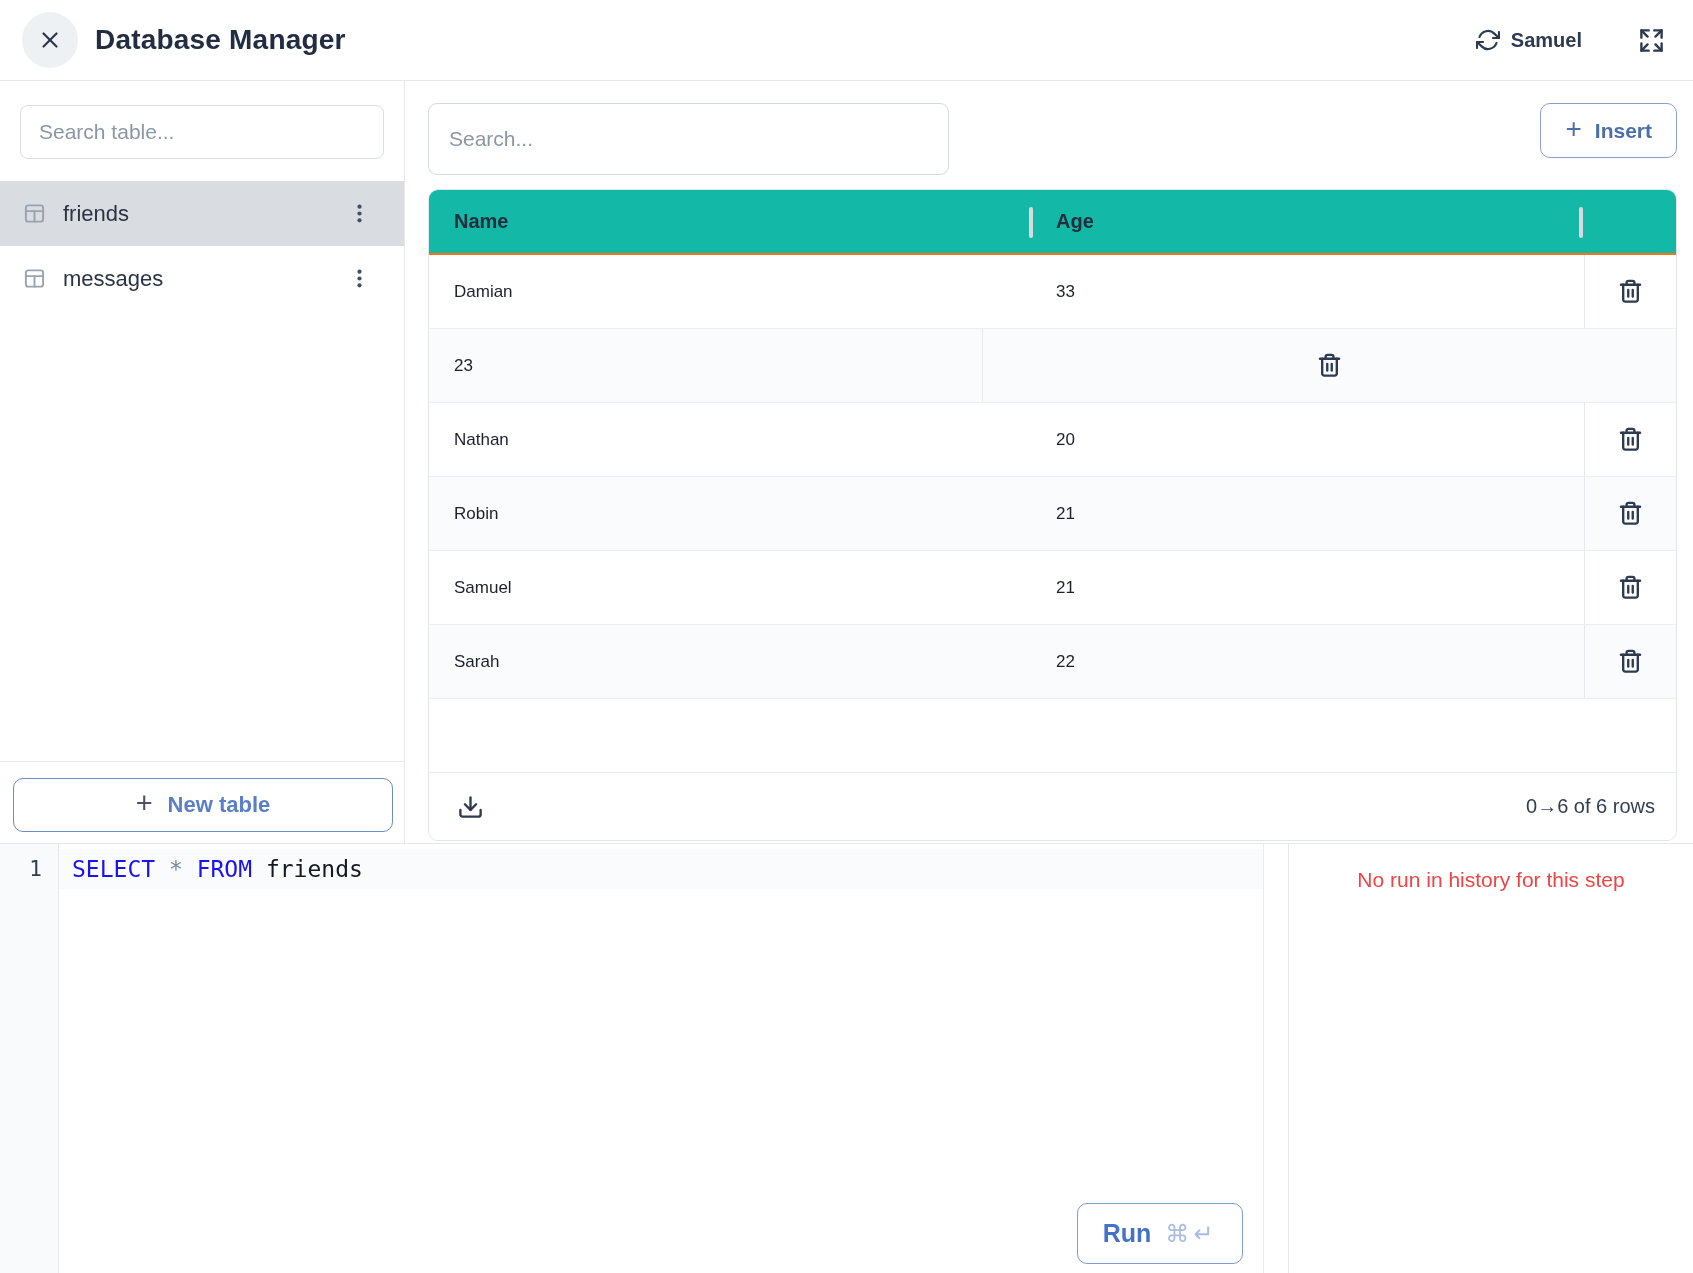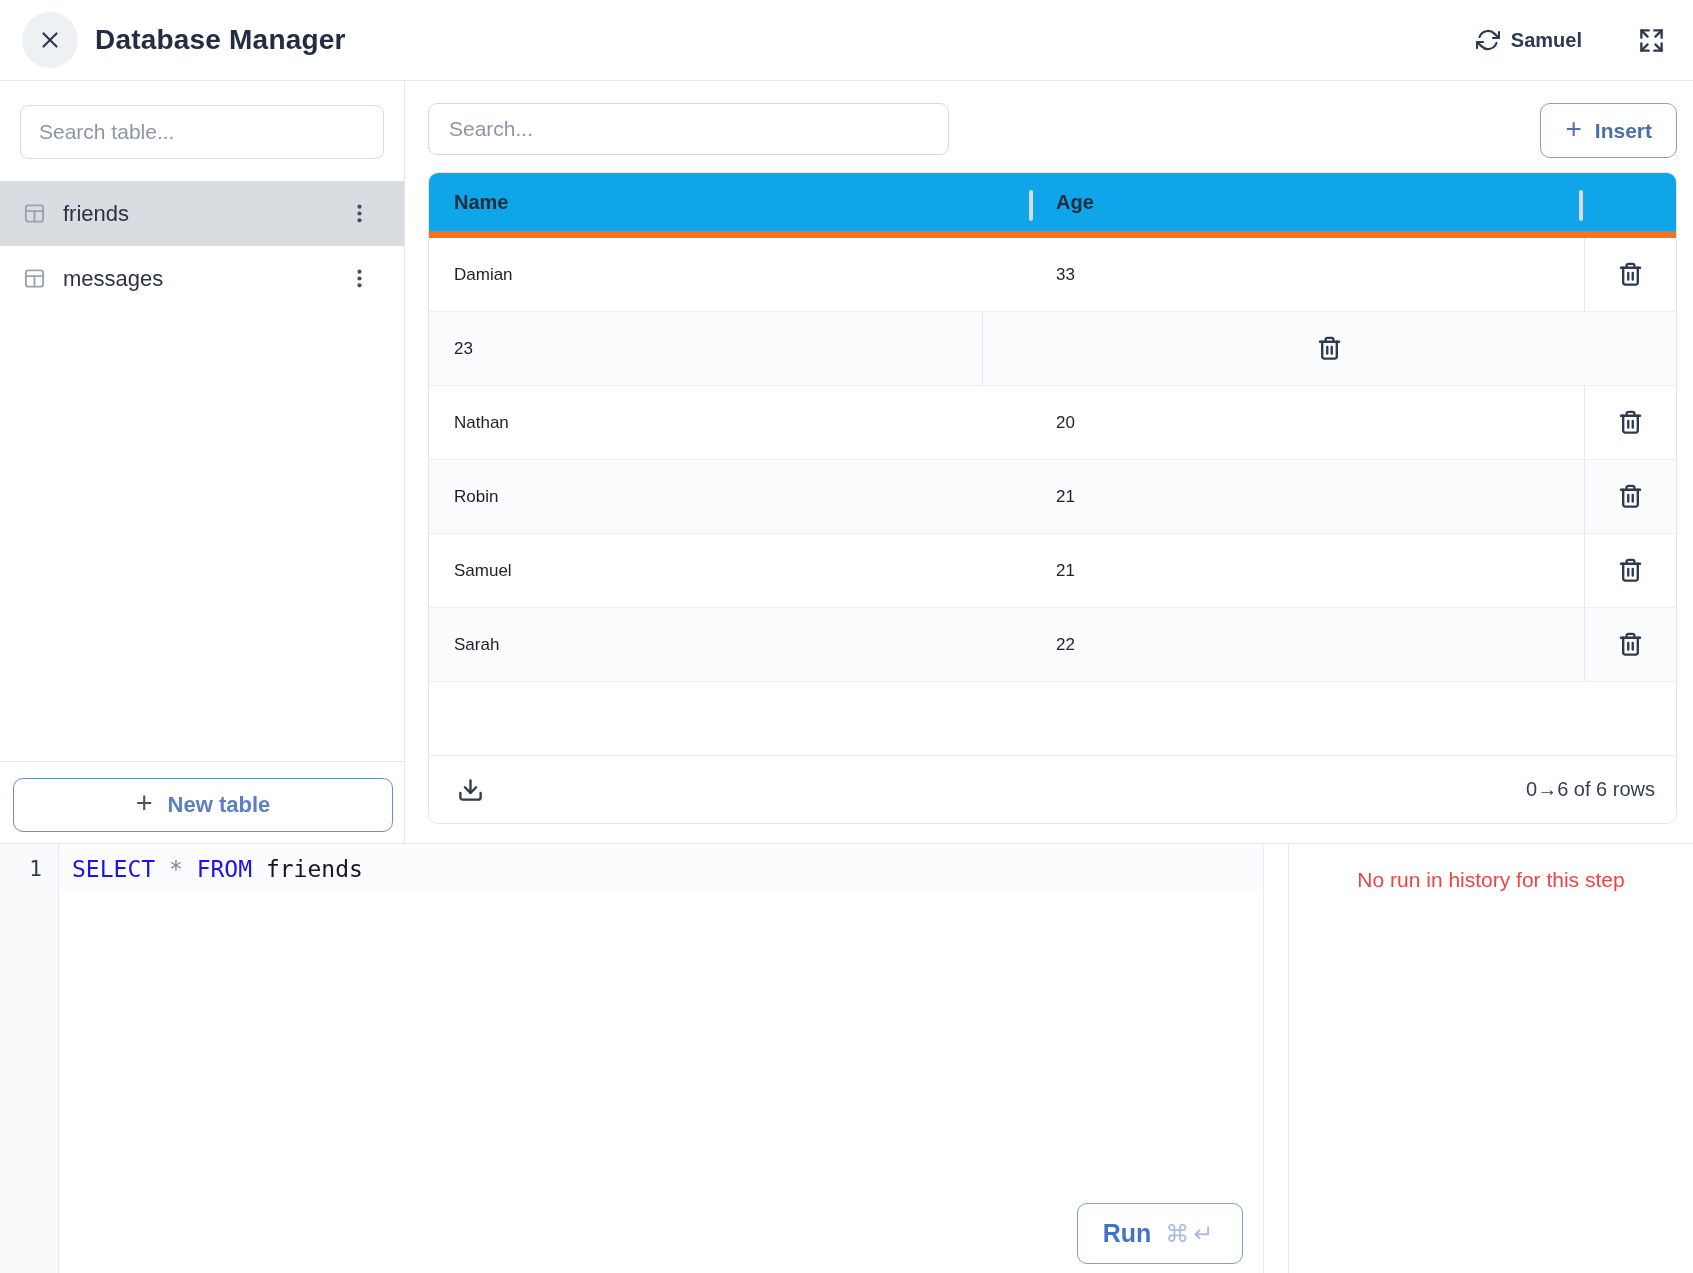--- a/index.html
+++ b/index.html
@@ -68,44 +68,44 @@
     border: 1px solid #6b8ccb; border-radius: 10px; background: #fff;
     display: flex; align-items: center; justify-content: center; gap: 15px;
     cursor: pointer; font-family: inherit;
   }
   .new-table-btn .plus { font-size: 29px; font-weight: 300; color: #4a5366; line-height: 1; margin-top: -3px; }
   .new-table-btn .nt-label { font-size: 22px; font-weight: 700; color: var(--accent, #5b7fc6); }
 
   .main { flex: 1; display: flex; flex-direction: column; min-width: 0; }
   .toolbar { display: flex; align-items: flex-start; padding: 22px 16px 0 23px; }
   .main-search {
-    width: 521px; height: 52px;
+    width: 521px; height: 72px;
     border: 1px solid #d5dae0; border-radius: 9px;
     font-size: 21px; padding: 0 20px; color: #2c3648;
     font-family: inherit; outline: none;
   }
   .main-search::placeholder { color: #8d96a5; }
   .insert-btn {
     margin-left: auto; height: 55px; min-width: 128px; padding: 0 24px;
     border: 1px solid #8aa0c8; border-radius: 10px; background: #fff;
     display: flex; align-items: center; justify-content: center; gap: 13px;
     cursor: pointer; font-family: inherit;
   }
   .insert-btn .plus { font-size: 28px; font-weight: 300; color: #4d6fa8; line-height: 1; margin-top: -3px; }
   .insert-btn .ins-label { font-size: 21px; font-weight: 700; color: #4d6fa8; }
 
   .grid-wrap {
     margin: 14px 16px 0 23px; height: 652px;
     border: 1px solid #e2e5e9; border-radius: 10px;
     overflow: hidden; display: flex; flex-direction: column; background: #fff;
   }
   .grid-header {
-    height: 65px; flex: 0 0 65px; background: #0ea5e9;
+    height: 65px; flex: 0 0 65px; background: #14b8a6;
     display: flex; align-items: center; position: relative;
-    border-bottom: 7px solid #f97316;
+    border-bottom: 2px solid #f97316;
   }
   .col-name { width: 602px; flex: 0 0 602px; padding-left: 25px; }
   .col-age  { width: 553px; flex: 0 0 553px; padding-left: 25px; }
   .col-actions { flex: 1; }
   .grid-header .hdr-label { font-size: 20px; font-weight: 700; color: #242d3d; }
   .resize-handle {
     position: absolute; top: 17px; width: 4px; height: 31px;
     background: #d7dbe1; border-radius: 2px; cursor: col-resize;
   }
   .resize-handle.h1 { left: 600px; }

